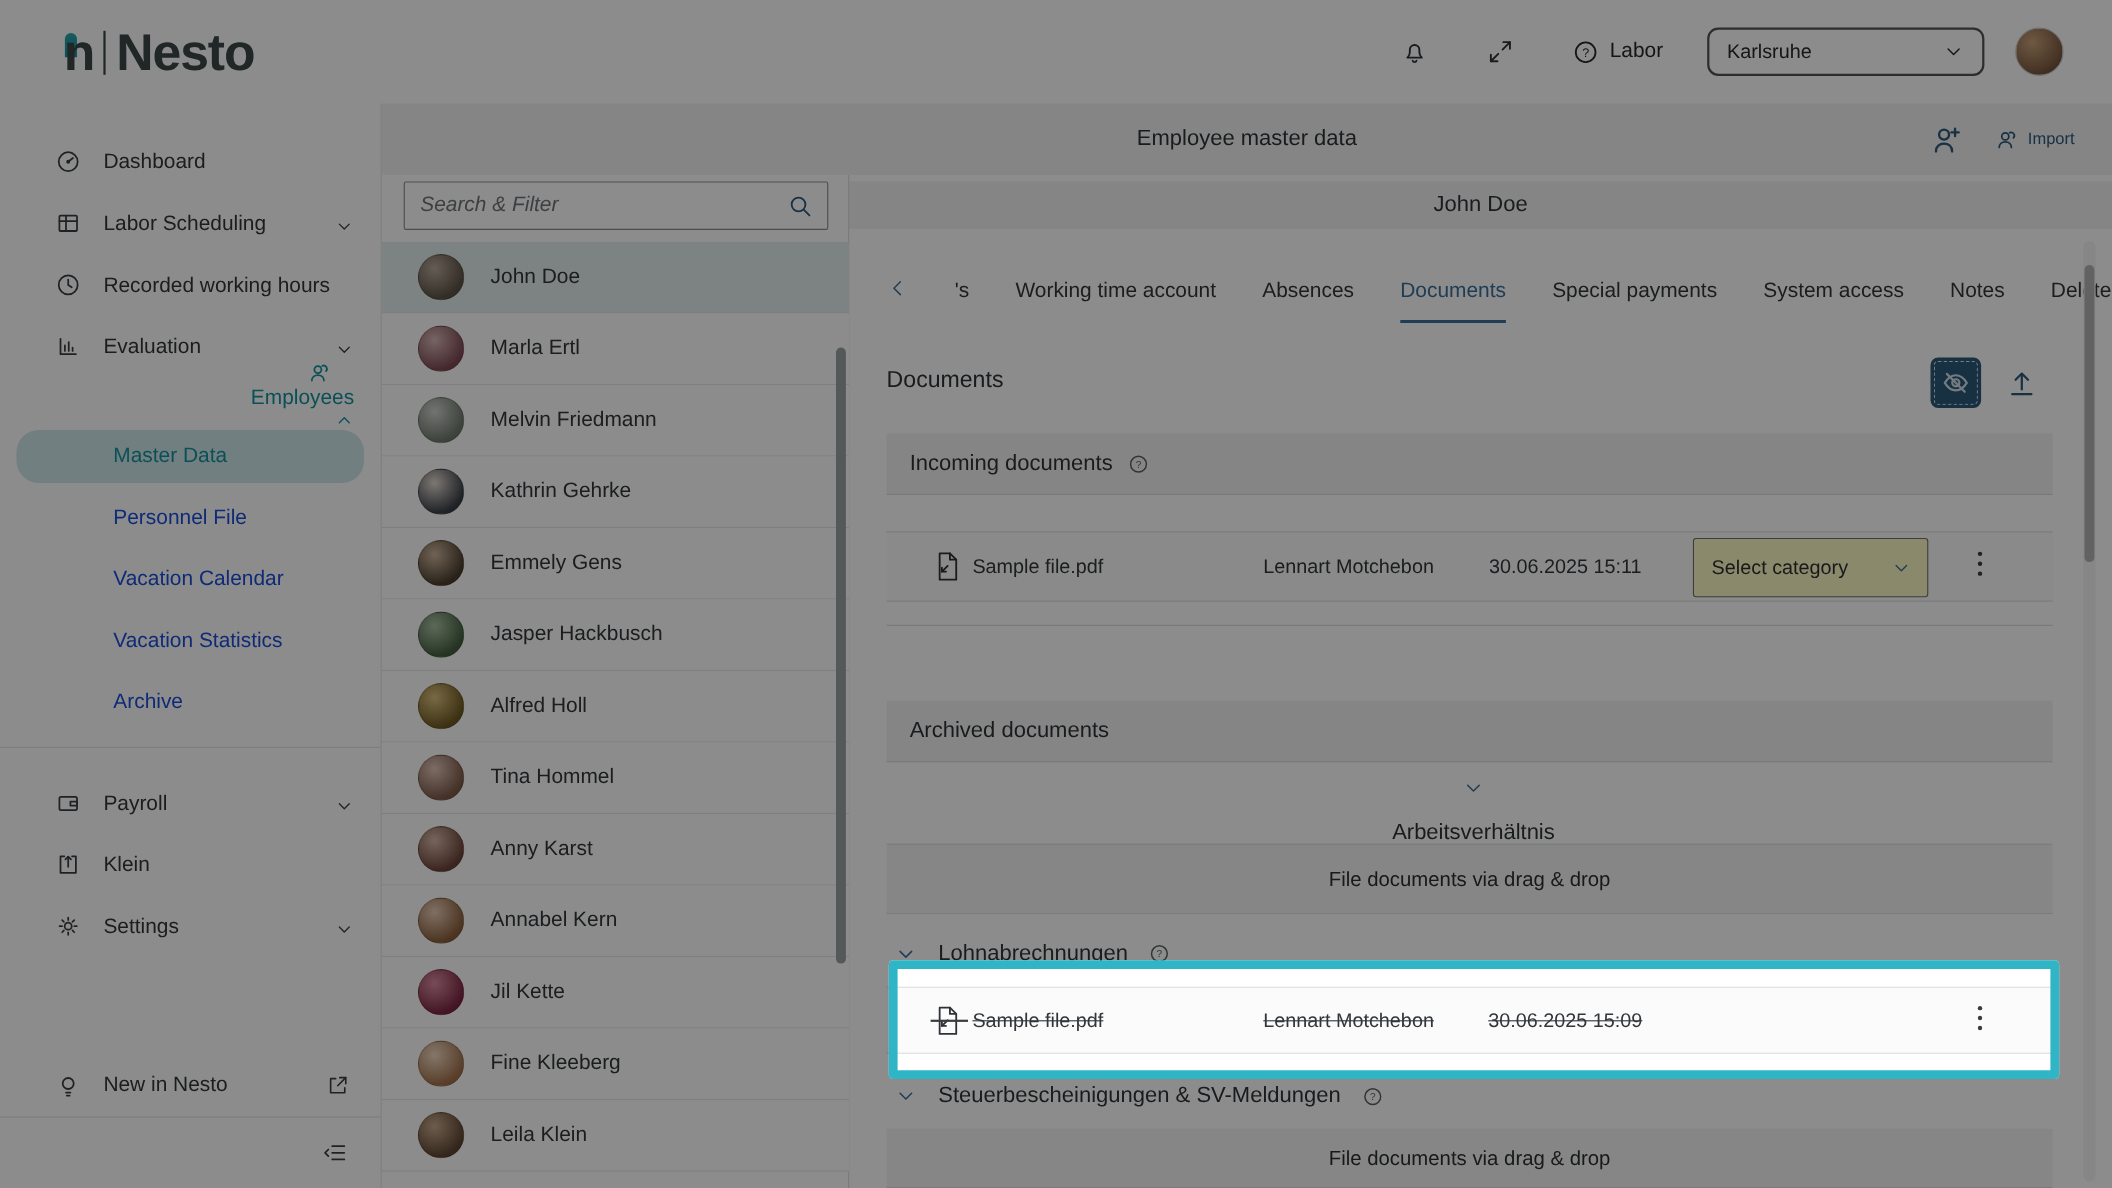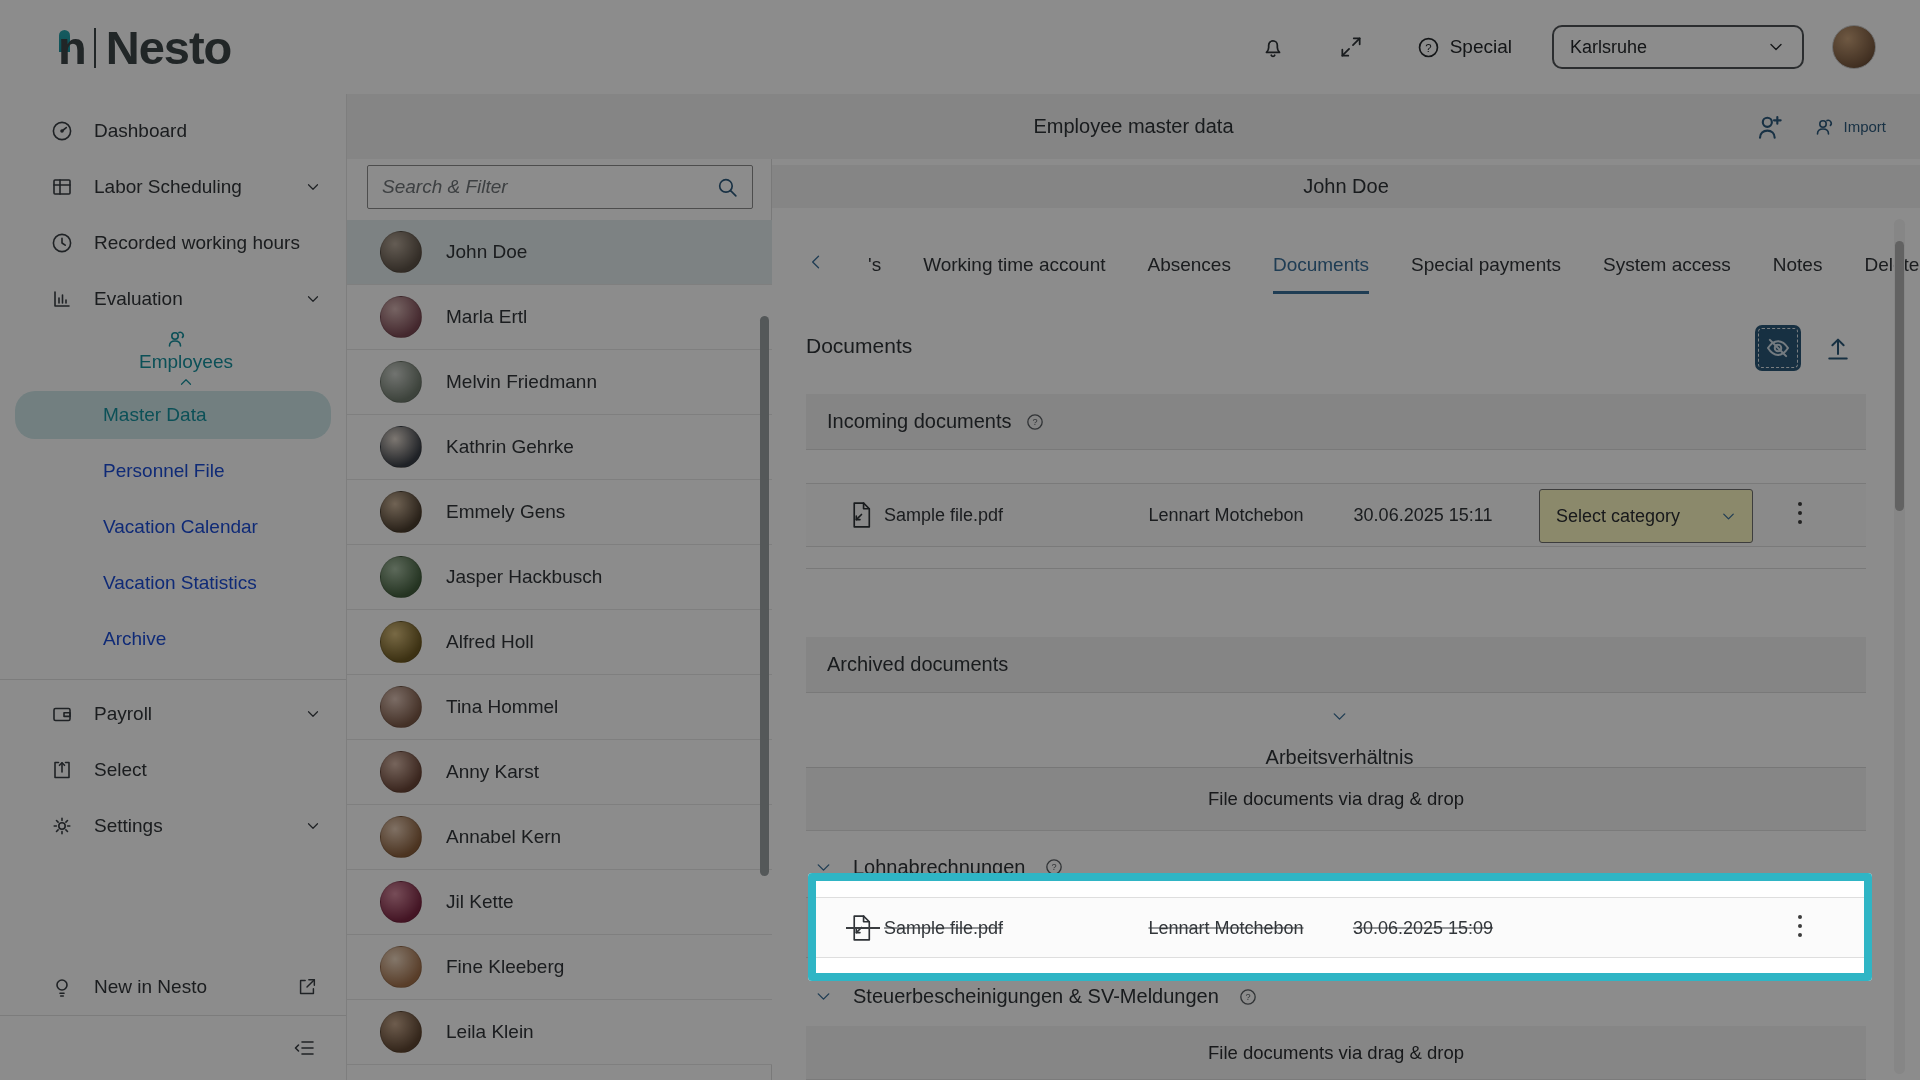--- a/index.html
+++ b/index.html
@@ -20,21 +20,21 @@
   .tb-bell { margin-right:52px; }
   .tb-expand { margin-right:52px; }
   .manual { display:flex; align-items:center; gap:9px; font-size:19px; color:#26292c; margin-right:40px; cursor:pointer; }
   .loc-select { width:252px; height:44px; border:2px solid #4f5356; border-radius:10px; display:flex; align-items:center; padding:0 16px; font-size:18px; color:#26292c; cursor:pointer; margin-right:28px; background:#fff; }
   .loc-select .grow { flex:1; }
   .avatar-top { width:44px; height:44px; border-radius:50%; background:radial-gradient(circle at 35% 30%, #caa27a, #7a5a40 70%, #4a3526); border:1px solid #c9c9c9; cursor:pointer; }
 
   
   .sidebar { position:absolute; left:0; top:94px; width:347px; height:986px; background:#fff; border-right:1px solid #e6e6e6; z-index:4; }
   .nav { padding-top:9px; }
-  .nav-item { height:56px; display:flex; align-items:center; padding:0 24px 0 50px; cursor:pointer; font-size:19px; color:#32363a; }
+  .nav-item { height:56px; display:flex; align-items:flex-end; padding:0 24px 0 50px; cursor:pointer; font-size:19px; color:#32363a; }
   .nav-item .nico { width:24px; color:#3a3f44; margin-right:20px; flex:none; }
   .nav-item .nlabel { flex:1; white-space:nowrap; }
   .nav-item .chev { color:#3a3f44; flex:none; }
   .nav-item.active-section { color:var(--accent-teal,#17929f);flex-direction:column; }
   .nav-item.active-section .nico, .nav-item.active-section .chev { color:var(--accent-teal,#17929f); }
   .sub-list { margin-top:8px; }
   .sub-item { height:56px; display:flex; align-items:center; padding-left:103px; font-size:19px; color:#1d4ed8; cursor:pointer; }
   .sub-item.selected { background:#cfe8ea; color:var(--accent-teal,#0f828e); border-radius:20px; margin:0 15px; padding-left:88px; height:48px; margin-top:4px; margin-bottom:4px; }
   .side-divider { height:1px; background:#e2e2e2; margin:12px 0 6px 0; }
   .side-footer { position:absolute; left:0; bottom:0; width:100%; }
@@ -152,21 +152,21 @@
             <path d="M20 4l-6.2 6.2"></path>
             <path d="M9.5 20H4v-5.5"></path>
             <path d="M4 20l6.2-6.2"></path>
           </svg>
       </span>
       <span class="manual">
         <svg class="ic" width="25" height="25" viewBox="0 0 24 24">
             <circle cx="12" cy="12" r="8.6"></circle>
             <text x="12" y="16" text-anchor="middle" font-size="11" fill="currentColor" stroke="none" font-family="Liberation Sans, sans-serif">?</text>
           </svg>
-        <span>Special</span>
+        <span>Labor</span>
       </span>
       <div class="loc-select">
         <span class="grow">Karlsruhe</span>
         <svg class="ic" width="20" height="20" viewBox="0 0 24 24">
             <path d="M6 9l6 6 6-6"></path>
           </svg>
       </div>
       <div class="avatar-top"></div>
     </div>
   </div>
@@ -271,21 +271,21 @@
           </span>
       </div>
       <div class="nav-item">
         <span class="nico">
             <svg class="ic" width="24" height="24" viewBox="0 0 24 24">
               <path d="M8.5 4.5H5v15h14v-15h-3.5"></path>
               <path d="M12 14V5"></path>
               <path d="M9.5 7.3L12 4.8l2.5 2.5"></path>
             </svg>
           </span>
-        <span class="nlabel">Select</span>
+        <span class="nlabel">Klein</span>
       </div>
       <div class="nav-item">
         <span class="nico">
             <svg class="ic" width="24" height="24" viewBox="0 0 24 24">
               <circle cx="12" cy="12" r="3.2"></circle>
               <path d="M12 4.2v2.2M12 17.6v2.2M4.2 12h2.2M17.6 12h2.2M6.5 6.5l1.6 1.6M15.9 15.9l1.6 1.6M6.5 17.5l1.6-1.6M15.9 8.1l1.6-1.6"></path>
             </svg>
           </span>
         <span class="nlabel">Settings</span>
         <span class="chev">

